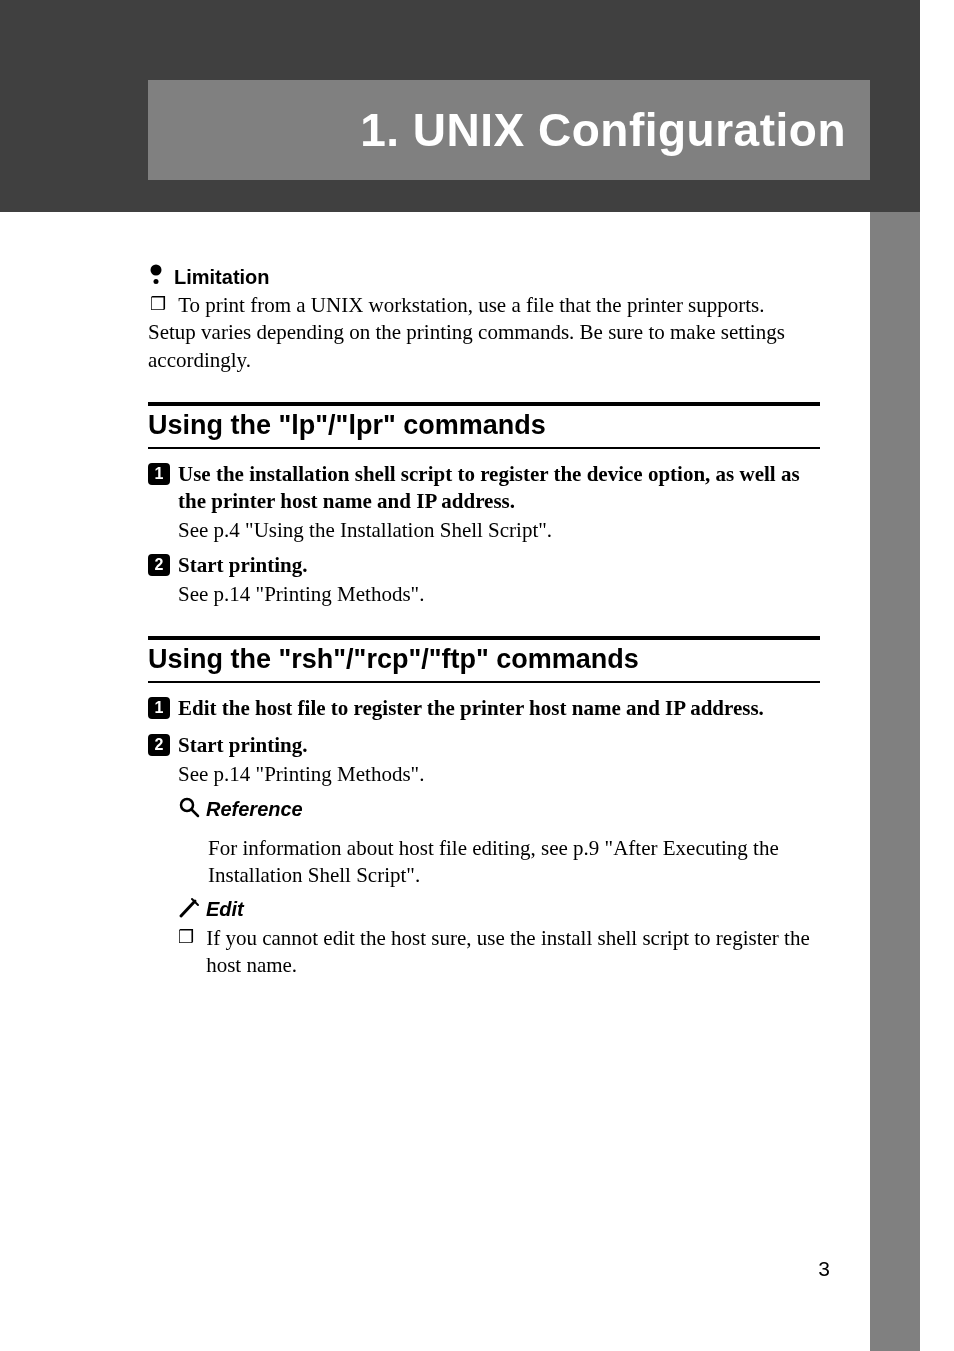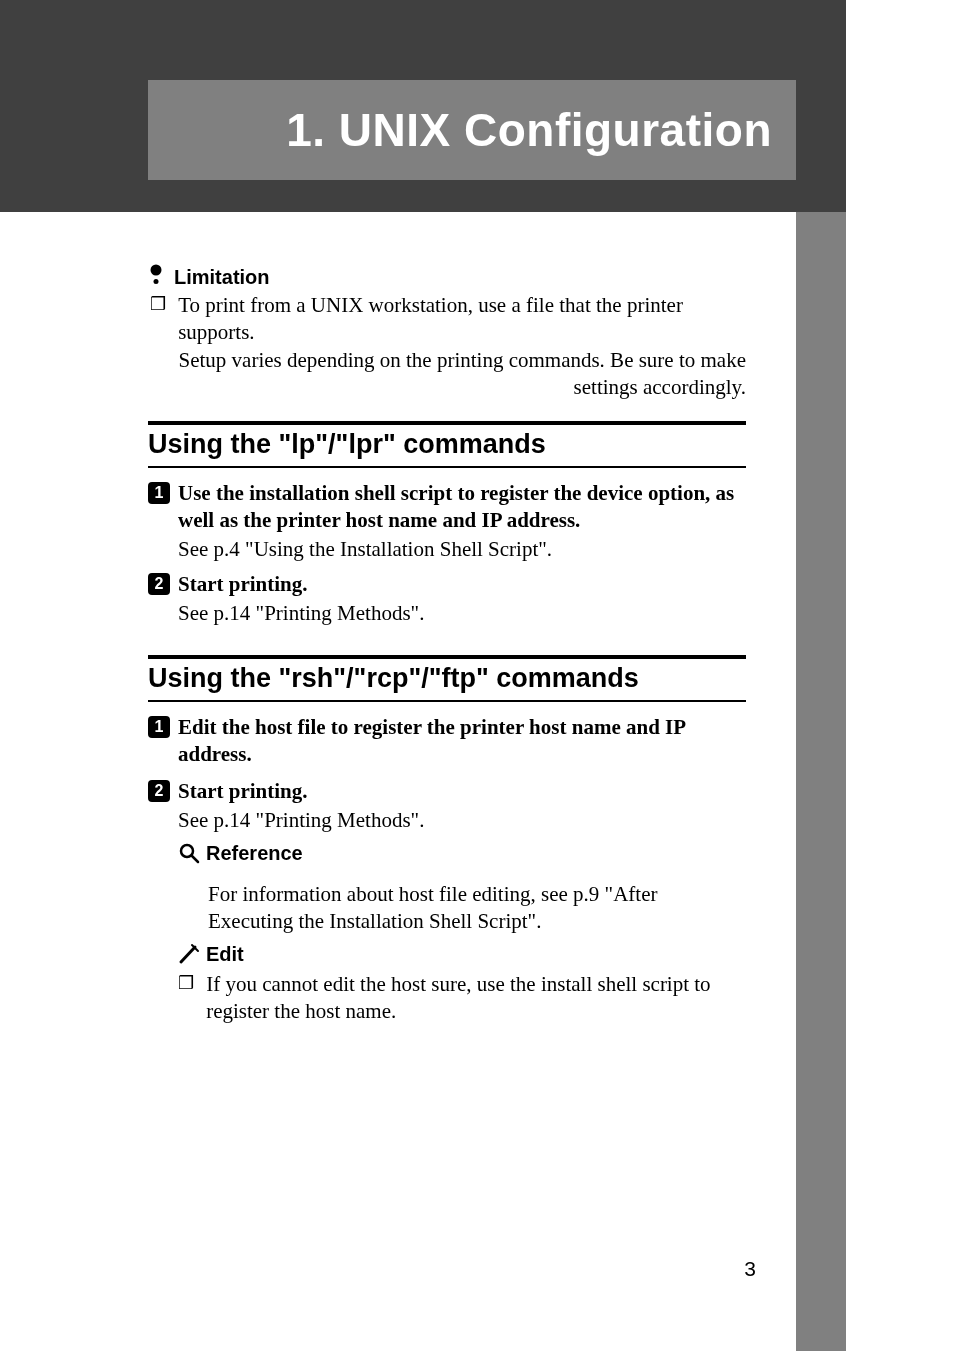--- a/index.html
+++ b/index.html
@@ -6,21 +6,21 @@
     margin: 0;
     padding: 0;
     width: 954px;
     height: 1351px;
     background: #ffffff;
     font-family: "Times New Roman", Times, serif;
     color: #000;
   }
   .page {
     position: relative;
-    width: 846px;
+    width: 920px;
     height: 1351px;
     box-sizing: border-box;
   }
   .banner-bg {
     position: absolute;
     left: 0;
     top: 0;
     width: 100%;
     height: 212px;
     background: #404040;
@@ -97,22 +97,21 @@
     font-family: Arial, Helvetica, sans-serif;
     font-weight: bold;
     font-size: 36px;
     margin-top: 24px;
     margin-bottom: 28px;
   }
   .before-setup-text {
     font-family: 'Palatino Linotype', 'Book Antiqua', Palatino, serif;
     font-size: 21px;
     line-height: 1.3;
-    margin-bottom: 20px;
-    text-align: right;
+    margin-bottom: 28px;
   }
   .h3-rule-thick {
     border-top: 4px solid #000;
     margin-top: 8px;
   }
   .h3-title {
     font-family: Arial, Helvetica, sans-serif;
     font-weight: bold;
     font-size: 27px;
     padding: 4px 0 6px 0;
@@ -151,22 +150,24 @@
   .sub-text {
     font-family: 'Palatino Linotype', 'Book Antiqua', Palatino, serif;
     font-size: 21px;
     line-height: 1.3;
     margin-left: 30px;
     margin-top: 2px;
     margin-bottom: 8px;
   }
   .reference-row, .note-row {
     display: flex;
+    align-items: center;
     margin-left: 30px;
     margin-top: 8px;
+    font-style: italic;
   }
   .reference-icon, .note-icon {
     display: inline-block;
     margin-right: 6px;
   }
   .reference-label, .note-label {
     font-family: Arial, Helvetica, sans-serif;
     font-weight: bold;
     font-size: 20px;
   }

